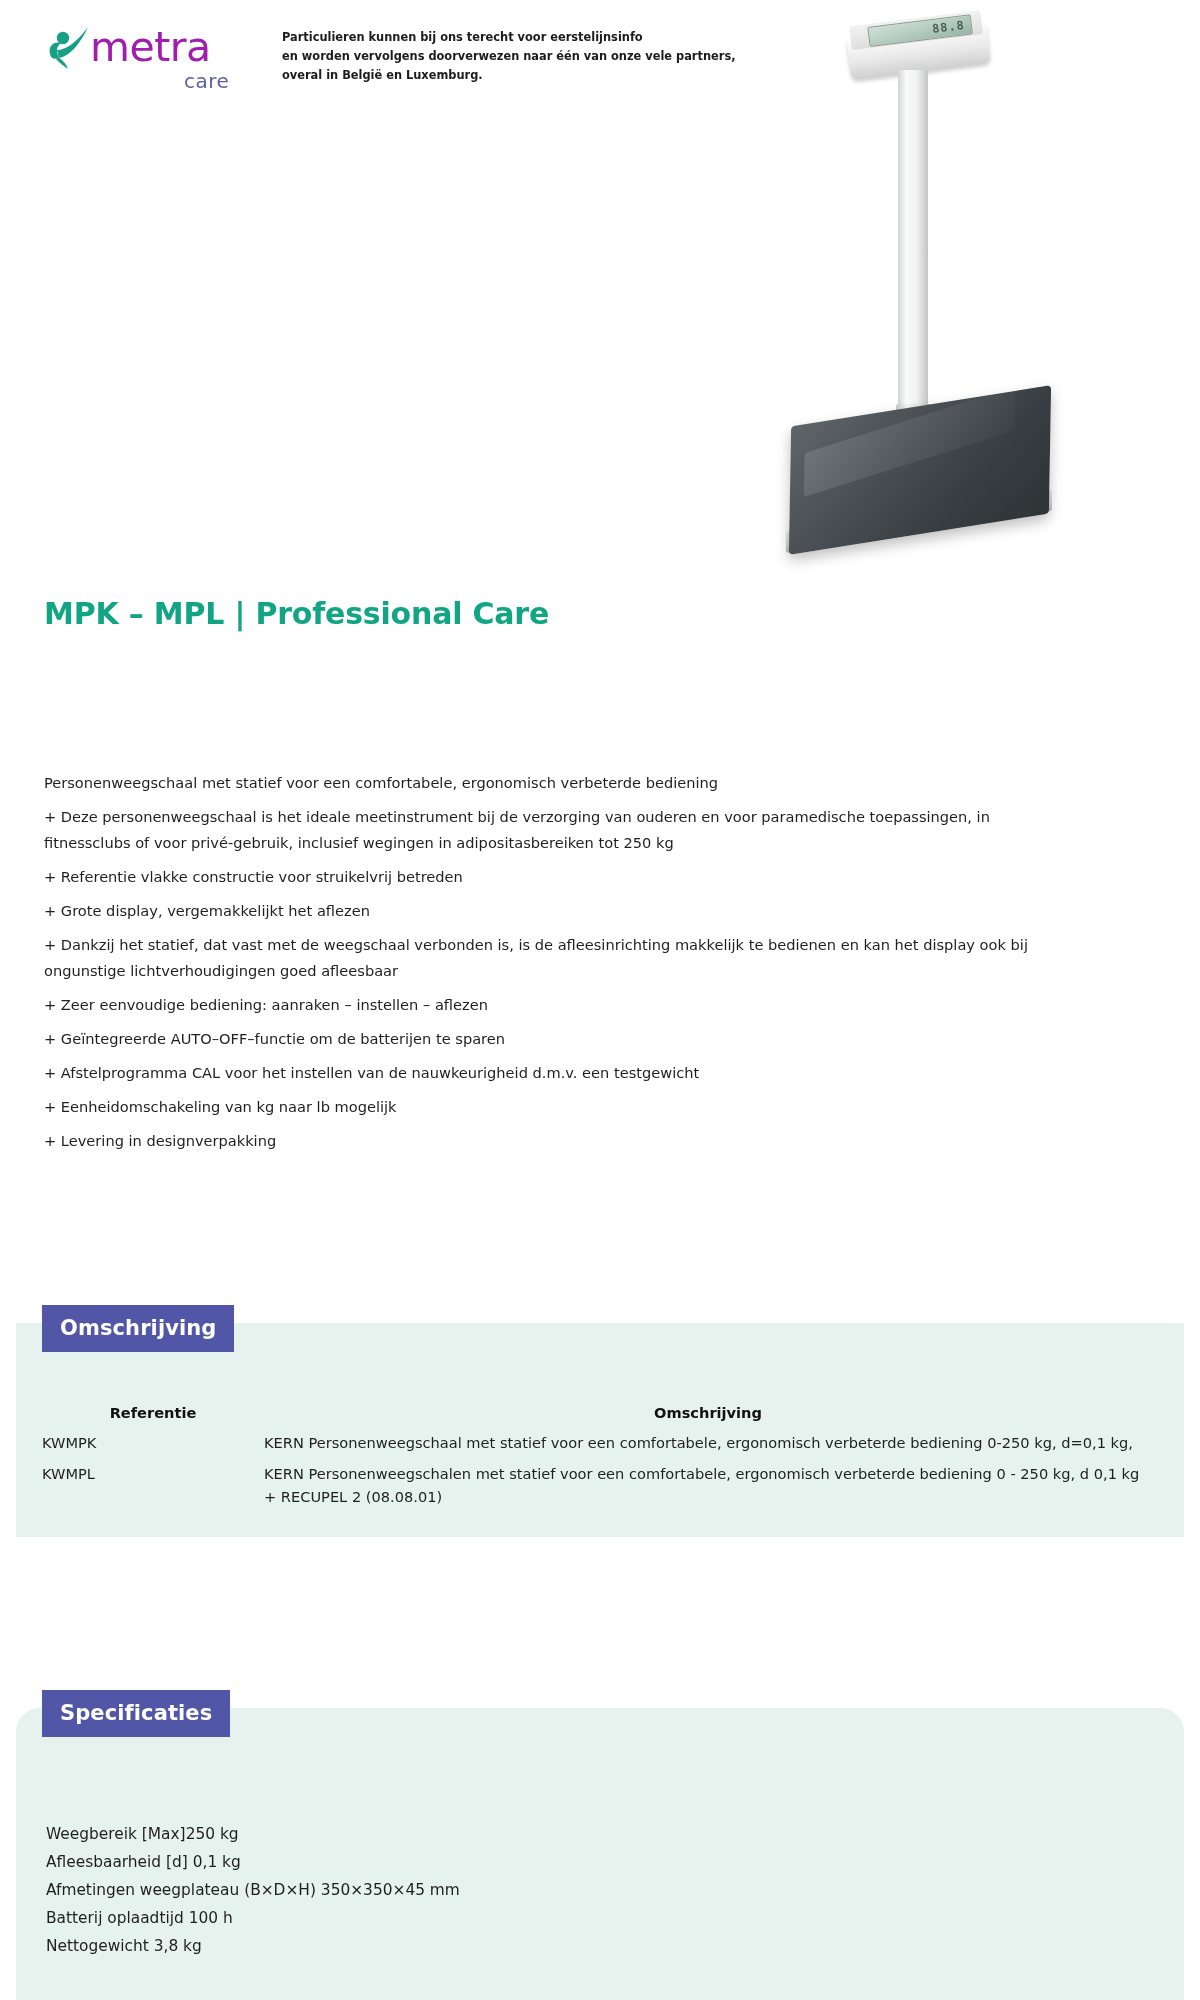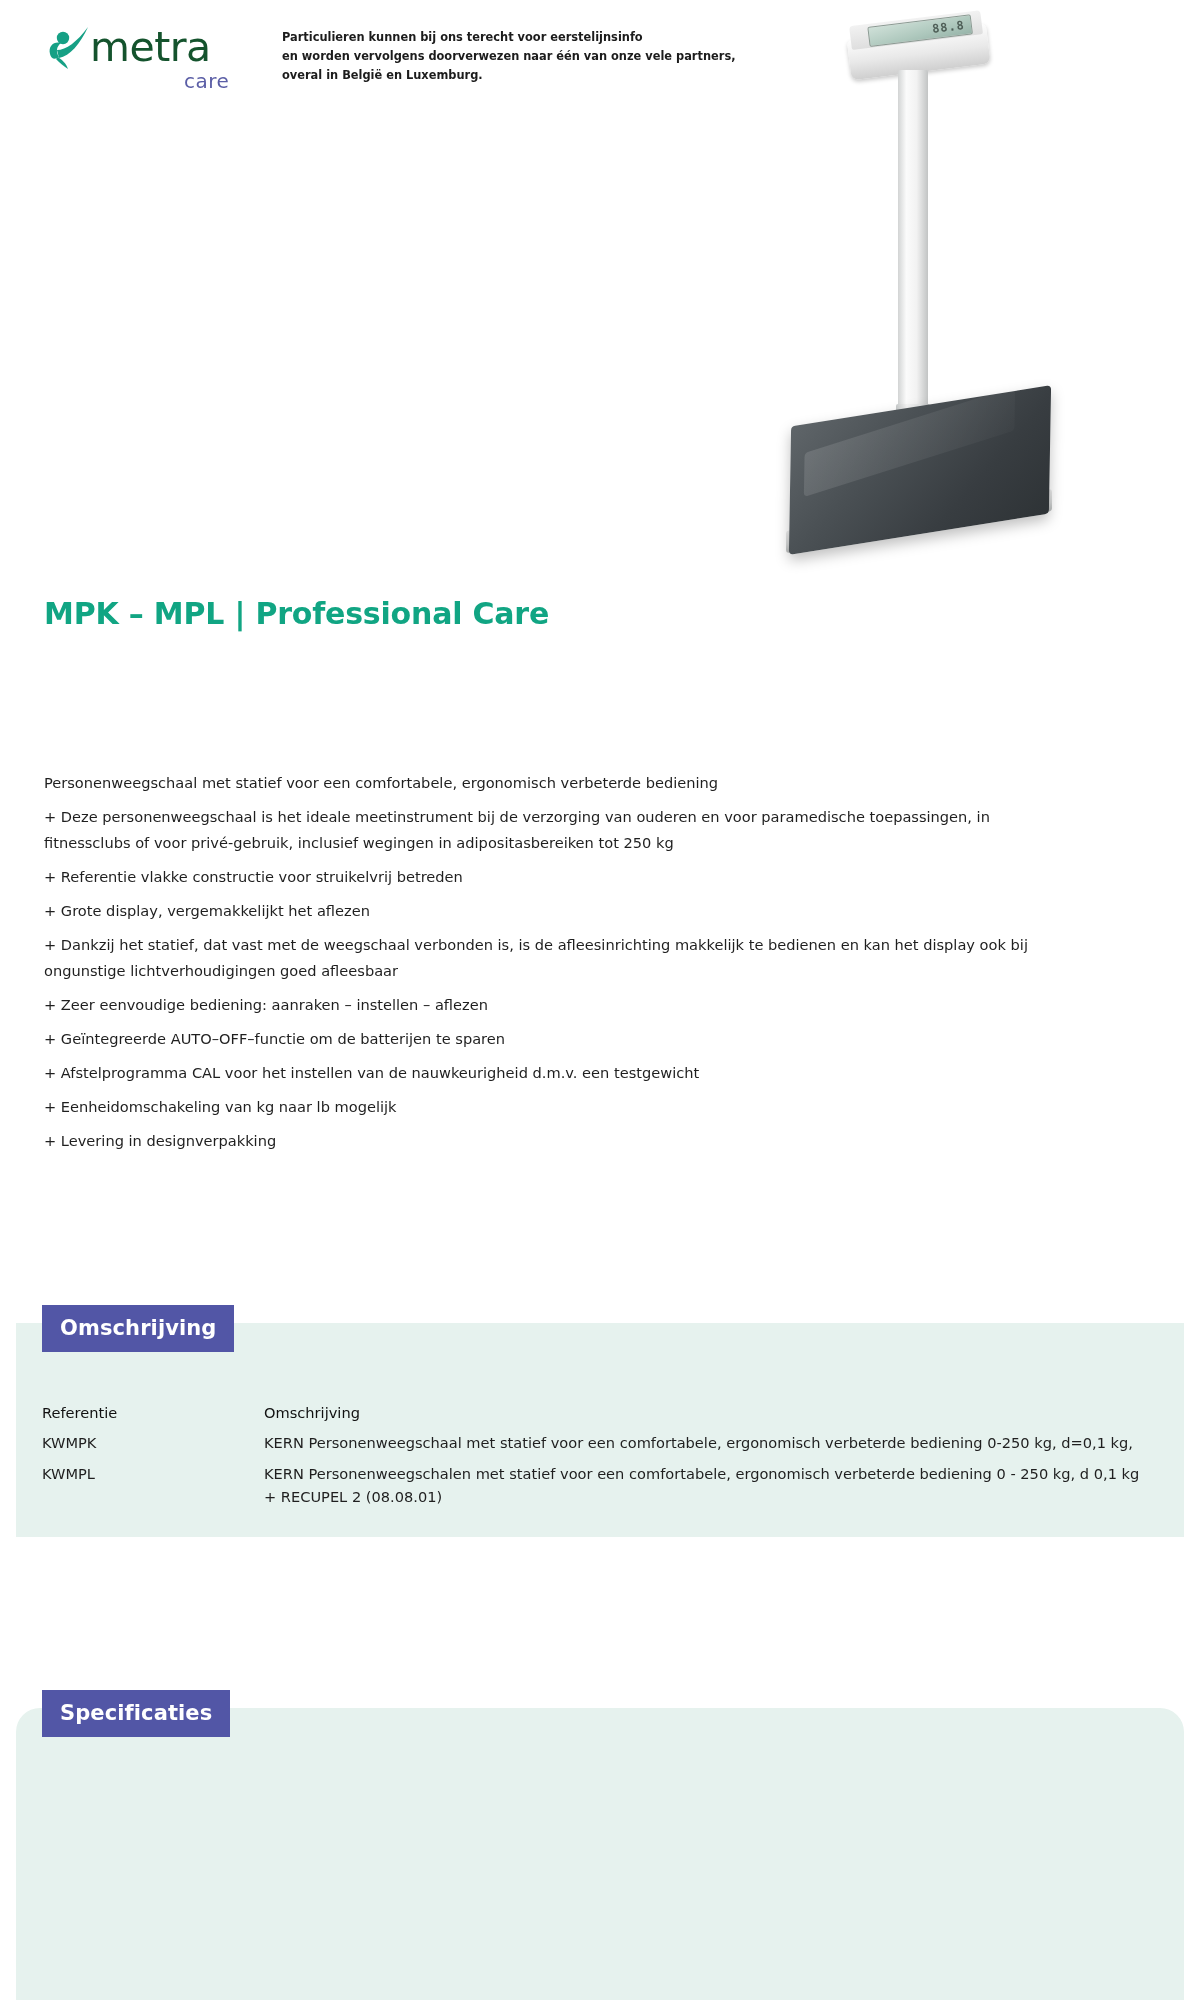--- a/index.html
+++ b/index.html
@@ -43,21 +43,21 @@
     width: 52px; height: 46px;
   }
 
   .logo-word {
     position: absolute;
     left: 46px; top: 6px;
     font-family: "DejaVu Sans", sans-serif;
     font-size: 41px;
     font-weight: 400;
     letter-spacing: -0.5px;
-    color: #14532d;
+    color: #a21caf;
     line-height: 46px;
   }
 
   .logo-sub {
     position: absolute;
     left: 140px; top: 52px;
     font-family: "DejaVu Sans", sans-serif;
     font-size: 20px;
     font-weight: 400;
     color: #5b5ea6;
@@ -239,24 +239,24 @@
 
   
   .ref-table {
     position: absolute;
     left: 26px;
     top: 78px;
     width: 1110px;
     border-collapse: collapse;
   }
   .ref-table th {
-    text-align: left;
+    text-align: center;
     font-family: "DejaVu Sans", sans-serif;
     font-size: 14.6px;
-    font-weight: 400;
+    font-weight: 700;
     color: #111111;
     padding: 0 0 6px 0;
     vertical-align: top;
     line-height: 24px;
   }
   .ref-table td {
     text-align: left;
     font-family: "DejaVu Sans", sans-serif;
     font-size: 14.6px;
     font-weight: 400;
@@ -364,15 +364,22 @@
           <td class="col-ref">KWMPL</td>
           <td class="col-desc">KERN  Personenweegschalen met statief voor een comfortabele, ergonomisch verbeterde bediening 0 - 250 kg, d 0,1 kg + RECUPEL 2 (08.08.01)</td>
         </tr>
       </tbody>
     </table>
   </div>
 
   <div class="panel" id="specificaties-panel">
     <div class="panel-badge">Specificaties</div>
 
+    <div class="spec-list">
+      <div class="spec-line">Weegbereik [Max]250 kg</div>
+      <div class="spec-line">Afleesbaarheid [d] 0,1 kg</div>
+      <div class="spec-line">Afmetingen weegplateau (B×D×H) 350×350×45 mm</div>
+      <div class="spec-line">Batterij oplaadtijd 100 h</div>
+      <div class="spec-line">Nettogewicht 3,8 kg</div>
+    </div>
   </div>
 
 </div>
 
 </body></html>

